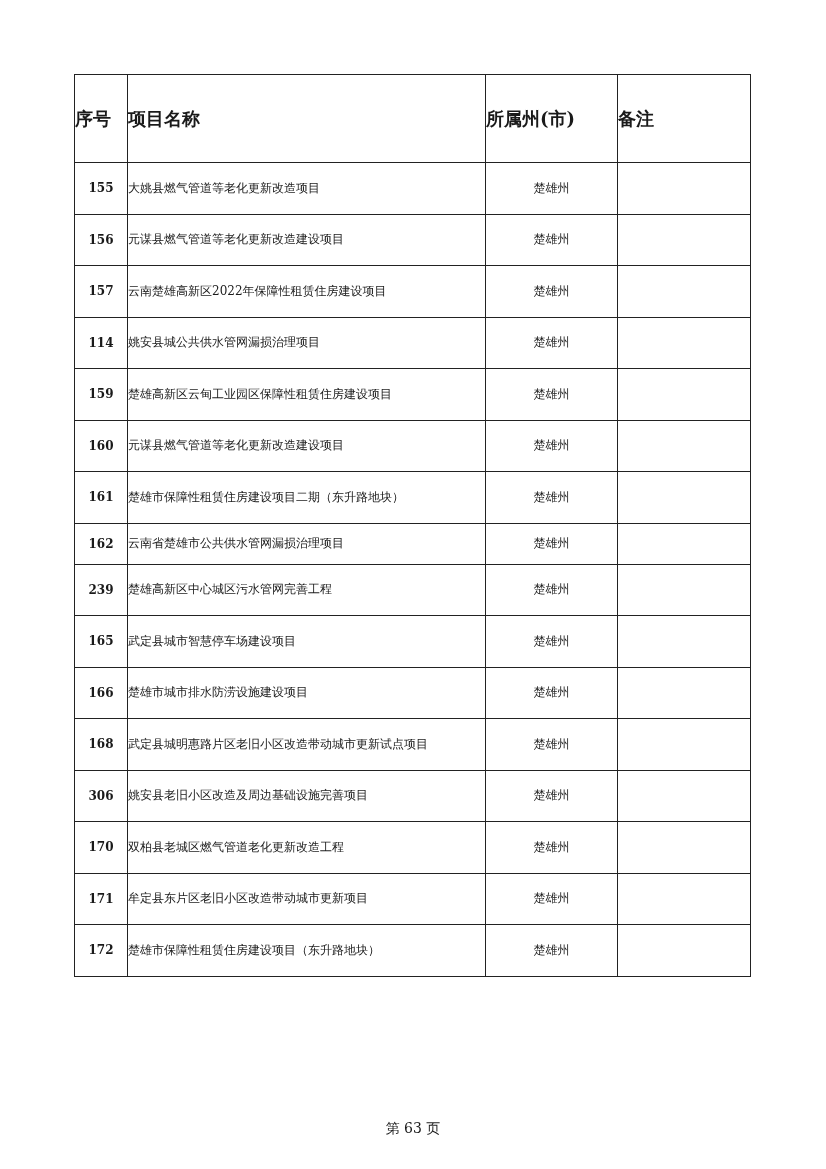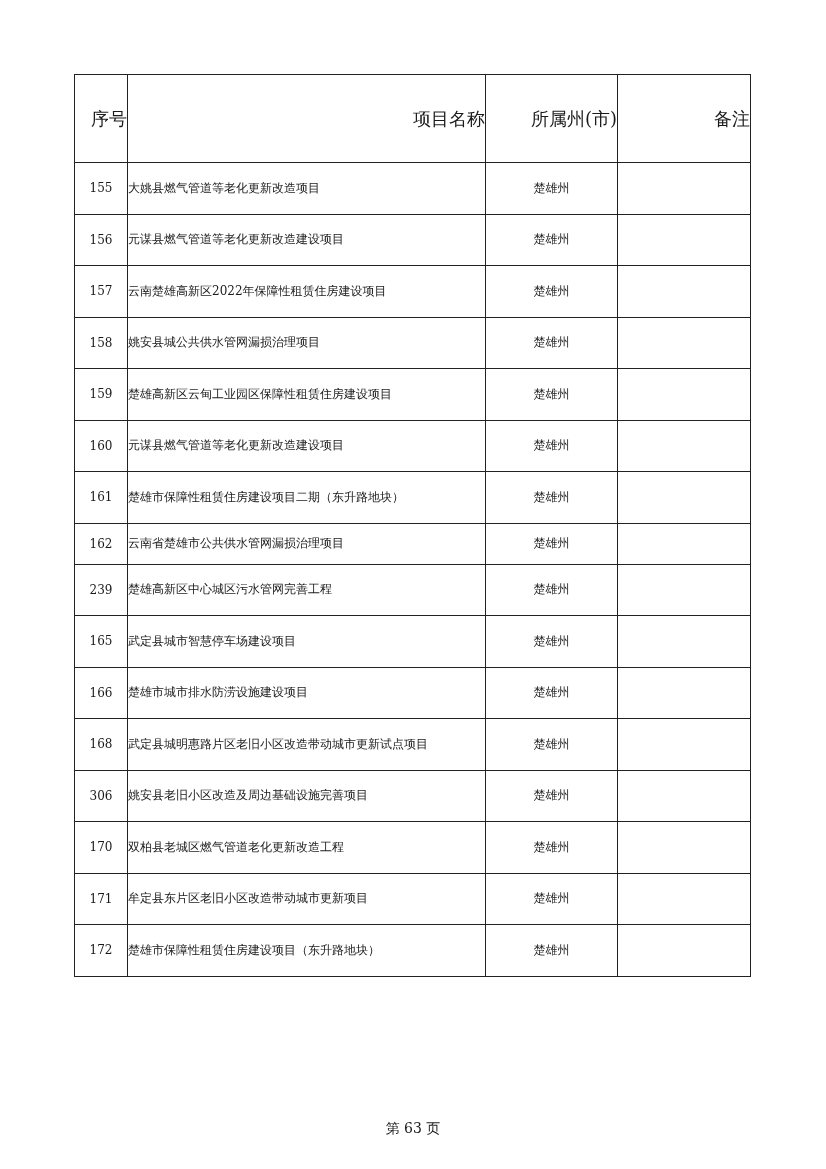--- a/index.html
+++ b/index.html
@@ -2,24 +2,24 @@
 <html><head>
   <meta charset="utf-8">
   <style>
     html, body { margin: 0; padding: 0; background: #ffffff; }
     body { width: 826px; height: 1169px; position: relative; overflow: hidden;
            font-family: "DejaVu Serif", "Liberation Serif", serif; color: #1a1a1a; }
     .page { position: absolute; left: 0; top: 0; width: 826px; height: 1169px; background: #fff; }
     table.grid { position: absolute; left: 74px; top: 74px; width: 676px;
                  border-collapse: collapse; table-layout: fixed; }
     table.grid td, table.grid th { border: 1.6px solid #222; padding: 0; vertical-align: middle; }
-    th { font-weight: normal; font-size: 18px; text-align: right; height: 87px; }
+    th { font-weight: bold; font-size: 18px; text-align: left; height: 87px; }
     td { font-size: 12px; height: 50.5px; }
     tr.short td { height: 40px; }
-    td.num { text-align: center; font-size: 12px; }
+    td.num { text-align: center; font-size: 12px; font-weight: bold; }
     td.name { text-align: left; padding-left: 3px; }
     td.city { text-align: center; }
     .footer { position: absolute; left: 0; width: 826px; top: 1120px; text-align: center;
               font-size: 14px; }
   </style>
 </head>
 <body>
 
 <div class="page">
   <table class="grid">
@@ -50,21 +50,21 @@
           <td class="city">楚雄州</td>
           <td class="note"></td>
         </tr>
         <tr>
           <td class="num">157</td>
           <td class="name">云南楚雄高新区2022年保障性租赁住房建设项目</td>
           <td class="city">楚雄州</td>
           <td class="note"></td>
         </tr>
         <tr>
-          <td class="num">158</td>
+          <td class="num">114</td>
           <td class="name">姚安县城公共供水管网漏损治理项目</td>
           <td class="city">楚雄州</td>
           <td class="note"></td>
         </tr>
         <tr>
           <td class="num">159</td>
           <td class="name">楚雄高新区云甸工业园区保障性租赁住房建设项目</td>
           <td class="city">楚雄州</td>
           <td class="note"></td>
         </tr>

